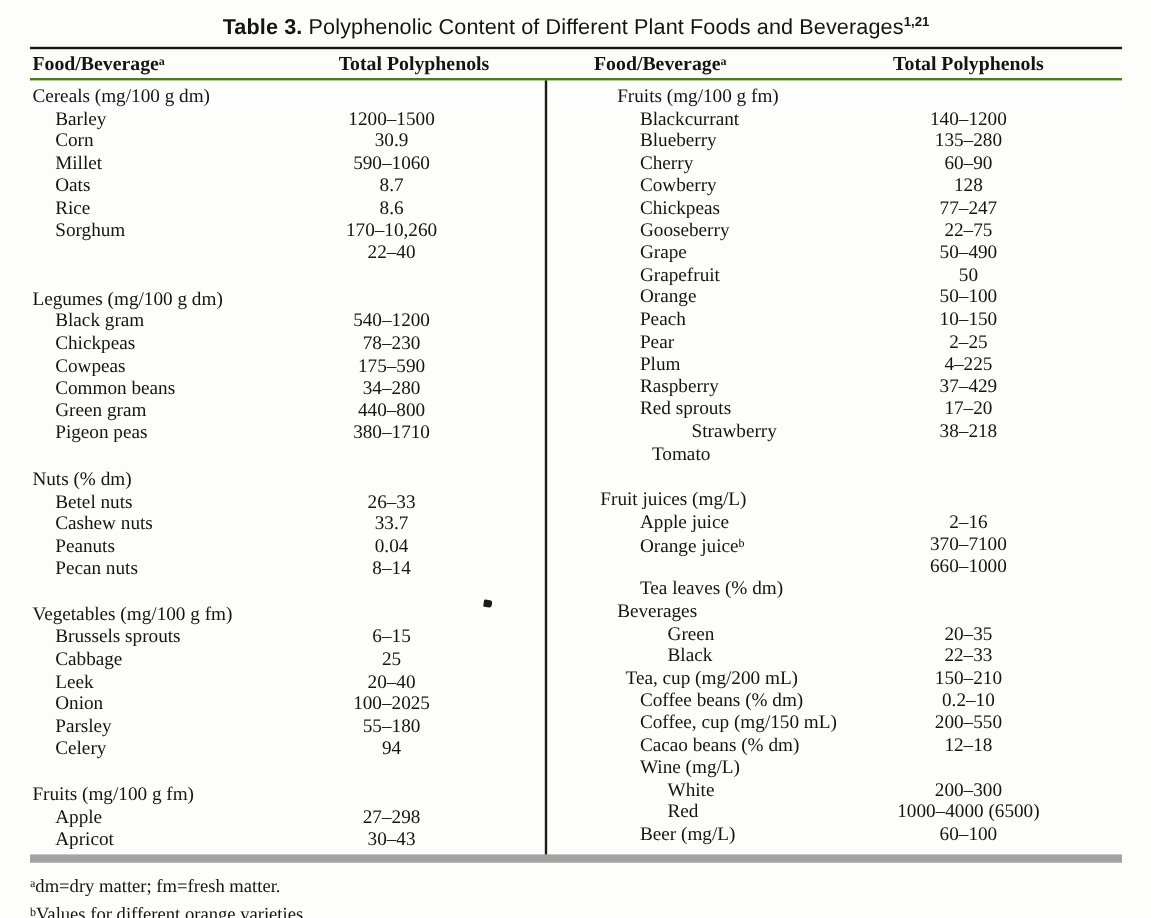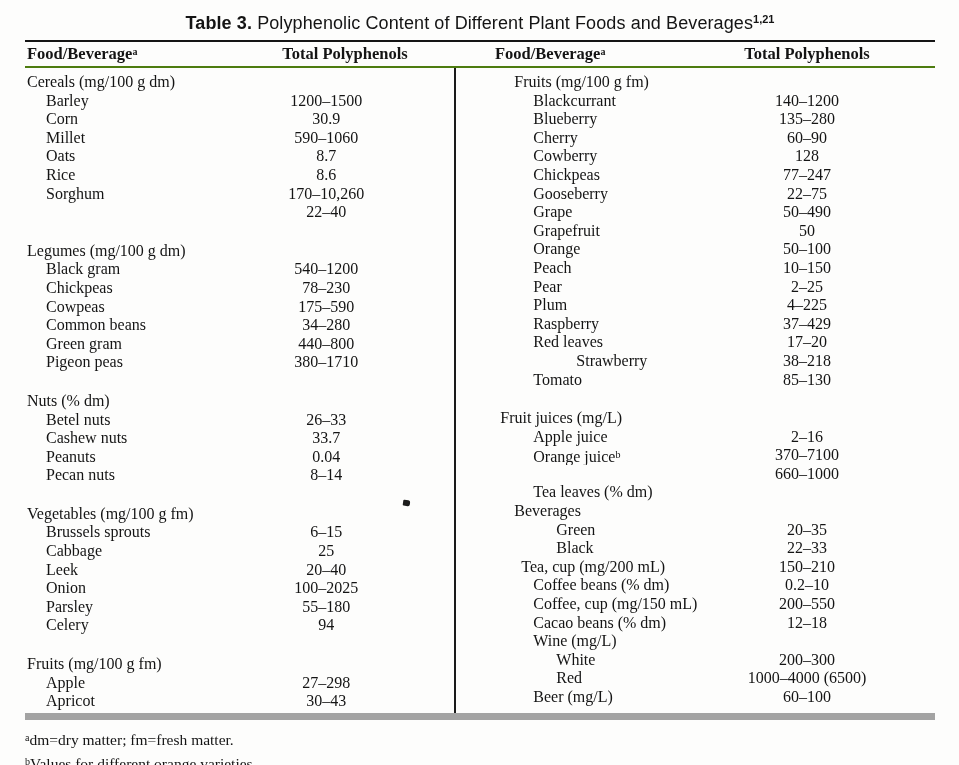--- a/index.html
+++ b/index.html
@@ -276,30 +276,29 @@
         </div>
         <div class="row">
           <span class="label" style="padding-left: 41px;">Plum</span>
           <span class="value">4–225</span>
         </div>
         <div class="row">
           <span class="label" style="padding-left: 41px;">Raspberry</span>
           <span class="value">37–429</span>
         </div>
         <div class="row">
-          <span class="label" style="padding-left: 41px;">Red leaves</span>
+          <span class="label" style="padding-left: 41px;">Red sprouts</span>
           <span class="value">17–20</span>
         </div>
         <div class="row">
           <span class="label" style="padding-left: 41px; margin-left: 43px;">Strawberry</span>
           <span class="value">38–218</span>
         </div>
         <div class="row">
-          <span class="label" style="padding-left: 41px;">Tomato</span>
-          <span class="value">85–130</span>
+          <span class="label" style="padding-left: 41px; margin-left: 10px;">Tomato</span>
         </div>
         <div class="row gap">
           <span class="label" style="padding-left: 8px;">Fruit juices (mg/L)</span>
           <span class="value"></span>
         </div>
         <div class="row">
           <span class="label" style="padding-left: 41px;">Apple juice</span>
           <span class="value">2–16</span>
         </div>
         <div class="row">

